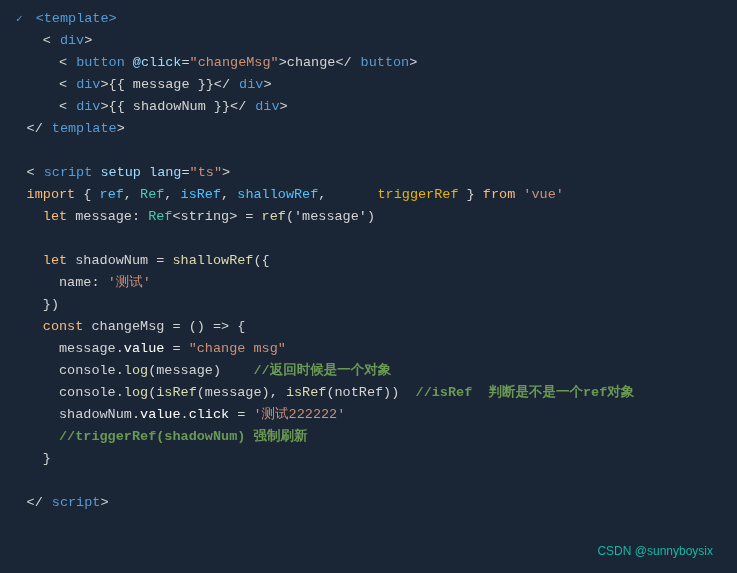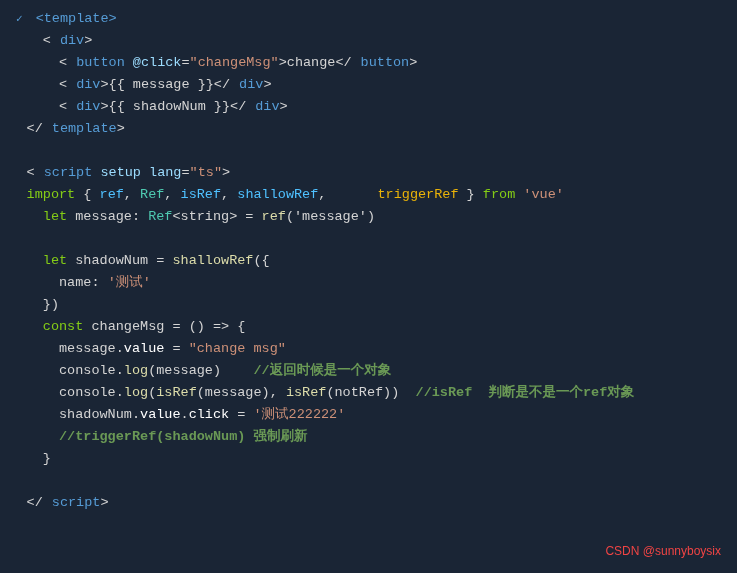--- a/index.html
+++ b/index.html
@@ -38,39 +38,39 @@
 
     .line-content {
       flex: 1;
     }
 
     
     .c-tag { color: #569cd6; margin-left: 9px; }      
     .c-attr { color: #9cdcfe; }         
     .c-string { color: #ce9178; }       
     .c-text { color: #d4d4d4; }         
-    .c-keyword { color: #84cc16; }          
+    .c-keyword { color: #fdba74; }          
     .c-type { color: #4ec9b0; }         
     .c-num { color: #b5cea8; }          
     .c-comment { color: #6a9955; font-weight: bold; }       
     .c-yellow { color: #dcdcaa; }       
     .c-blue-bright { color: #4fc1ff; }  
     .c-pink { color: #eab308; margin-left: 43px; }
     .c-prop { color: #ffffff; }
 
     .arrow-marker {
       color: #569cd6;
       margin-right: 2px;
     }
 
     .watermark {
       position: absolute;
       bottom: 12px;
-      right: 16px;
-      color: #ef4444;
+      right: 24px;
+      color: #14b8a6;
       font-size: 12px;
       font-family: Arial, sans-serif;
     }
   </style>
 </head>
 <body>
 
 <div class="code-container">
   <div id="lines-container">
       <div class="line"><span class="arrow-marker" style="color: rgb(86, 156, 214); margin-right: 4px; font-size: 11px;">✓</span><span class="line-content"><span class="c-tag">&lt;template&gt;</span></span></div>

